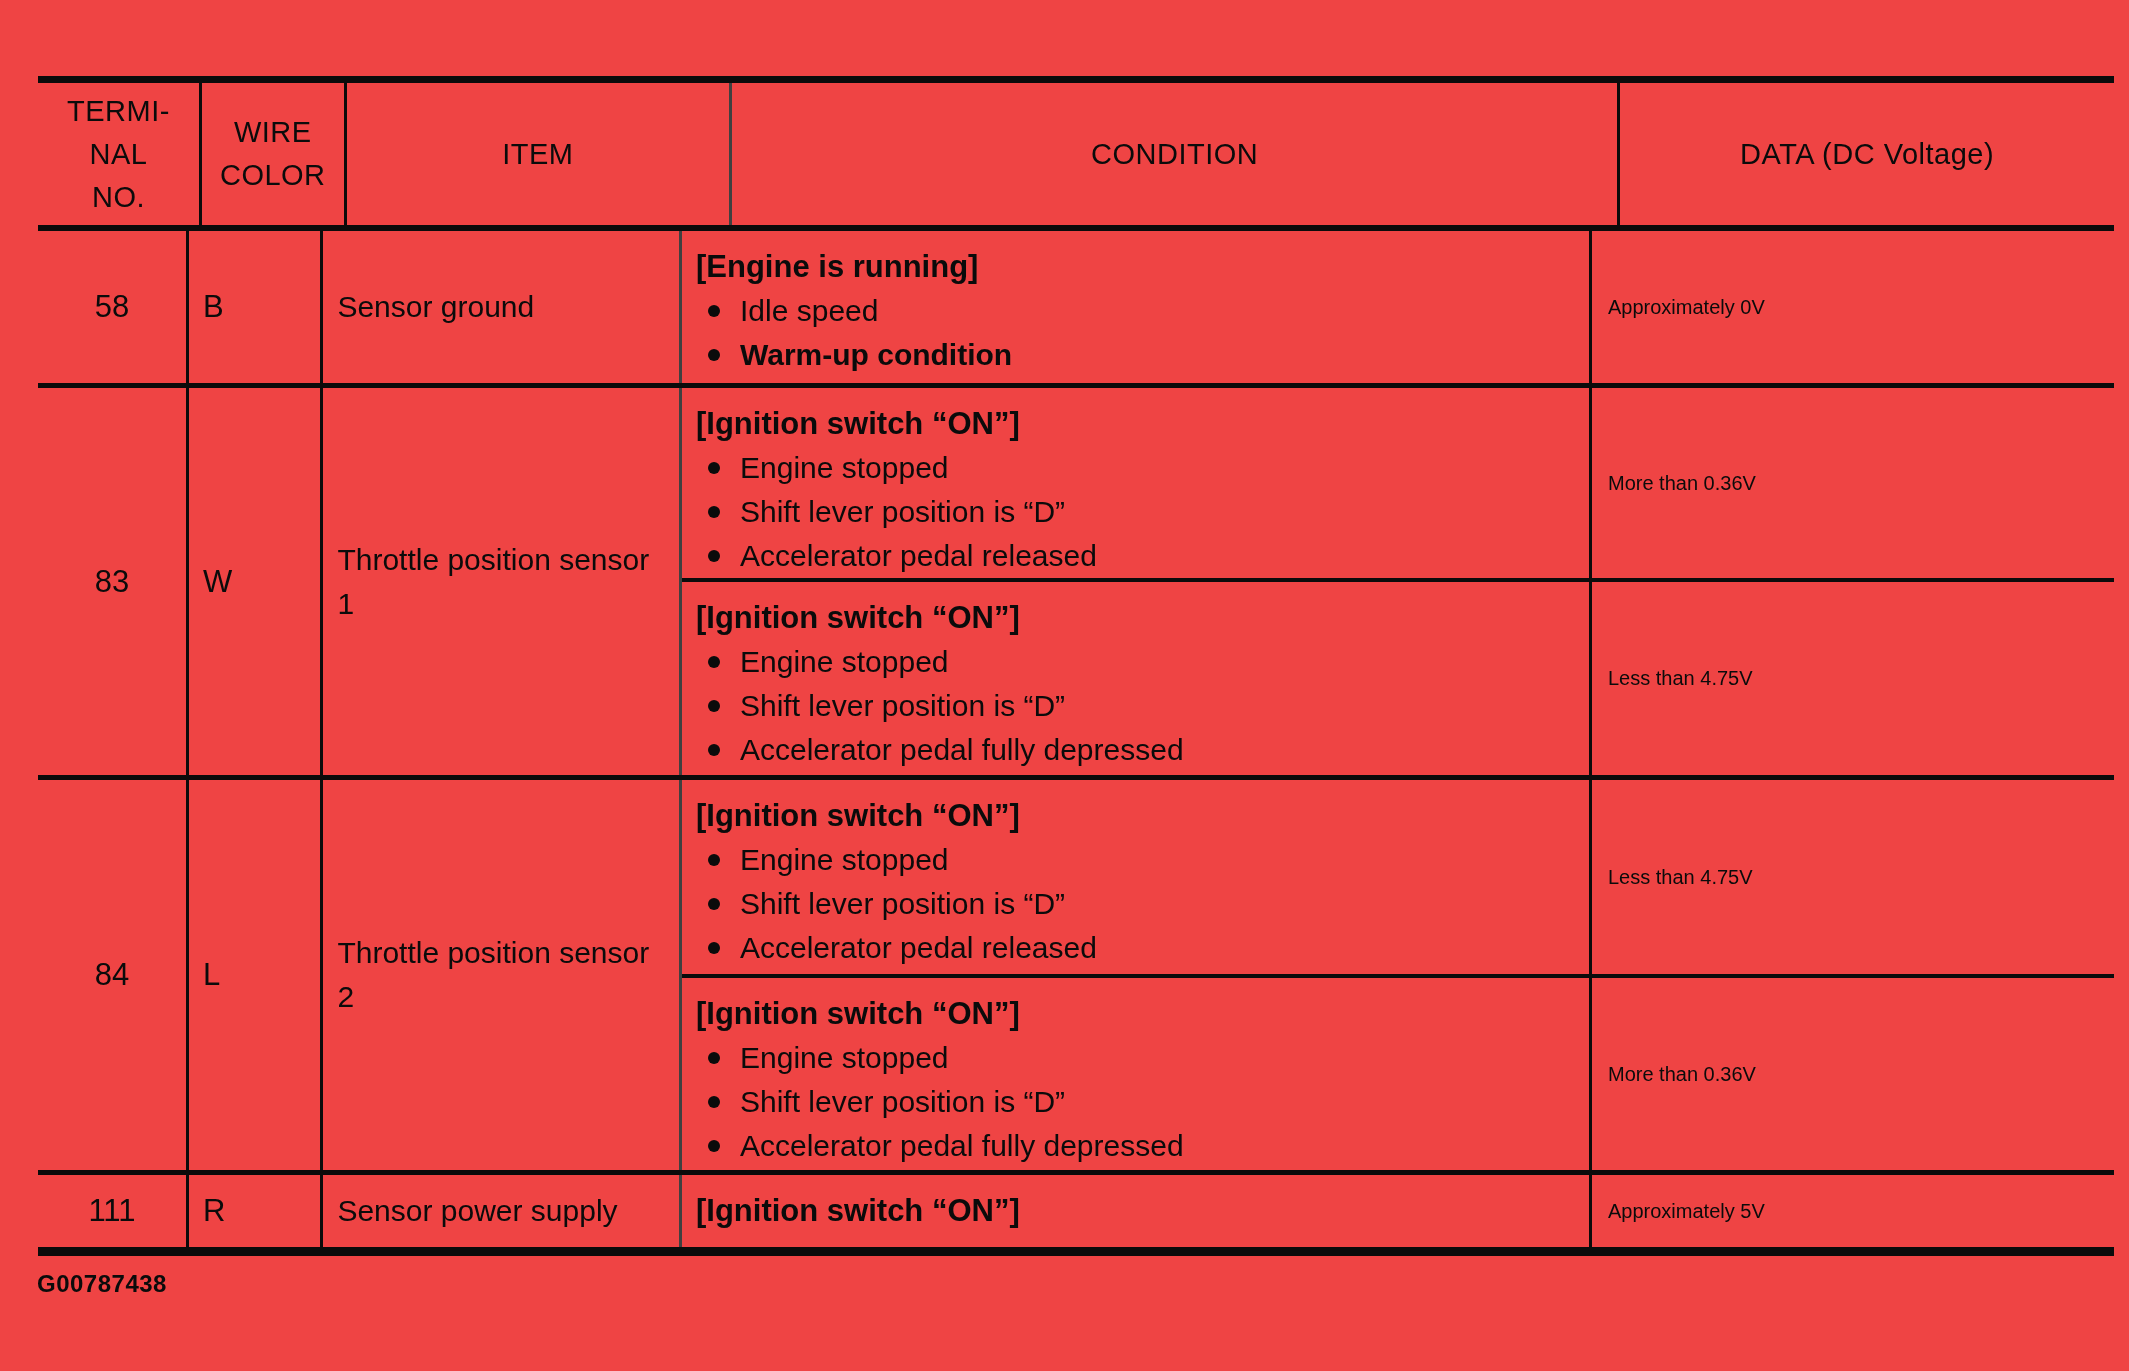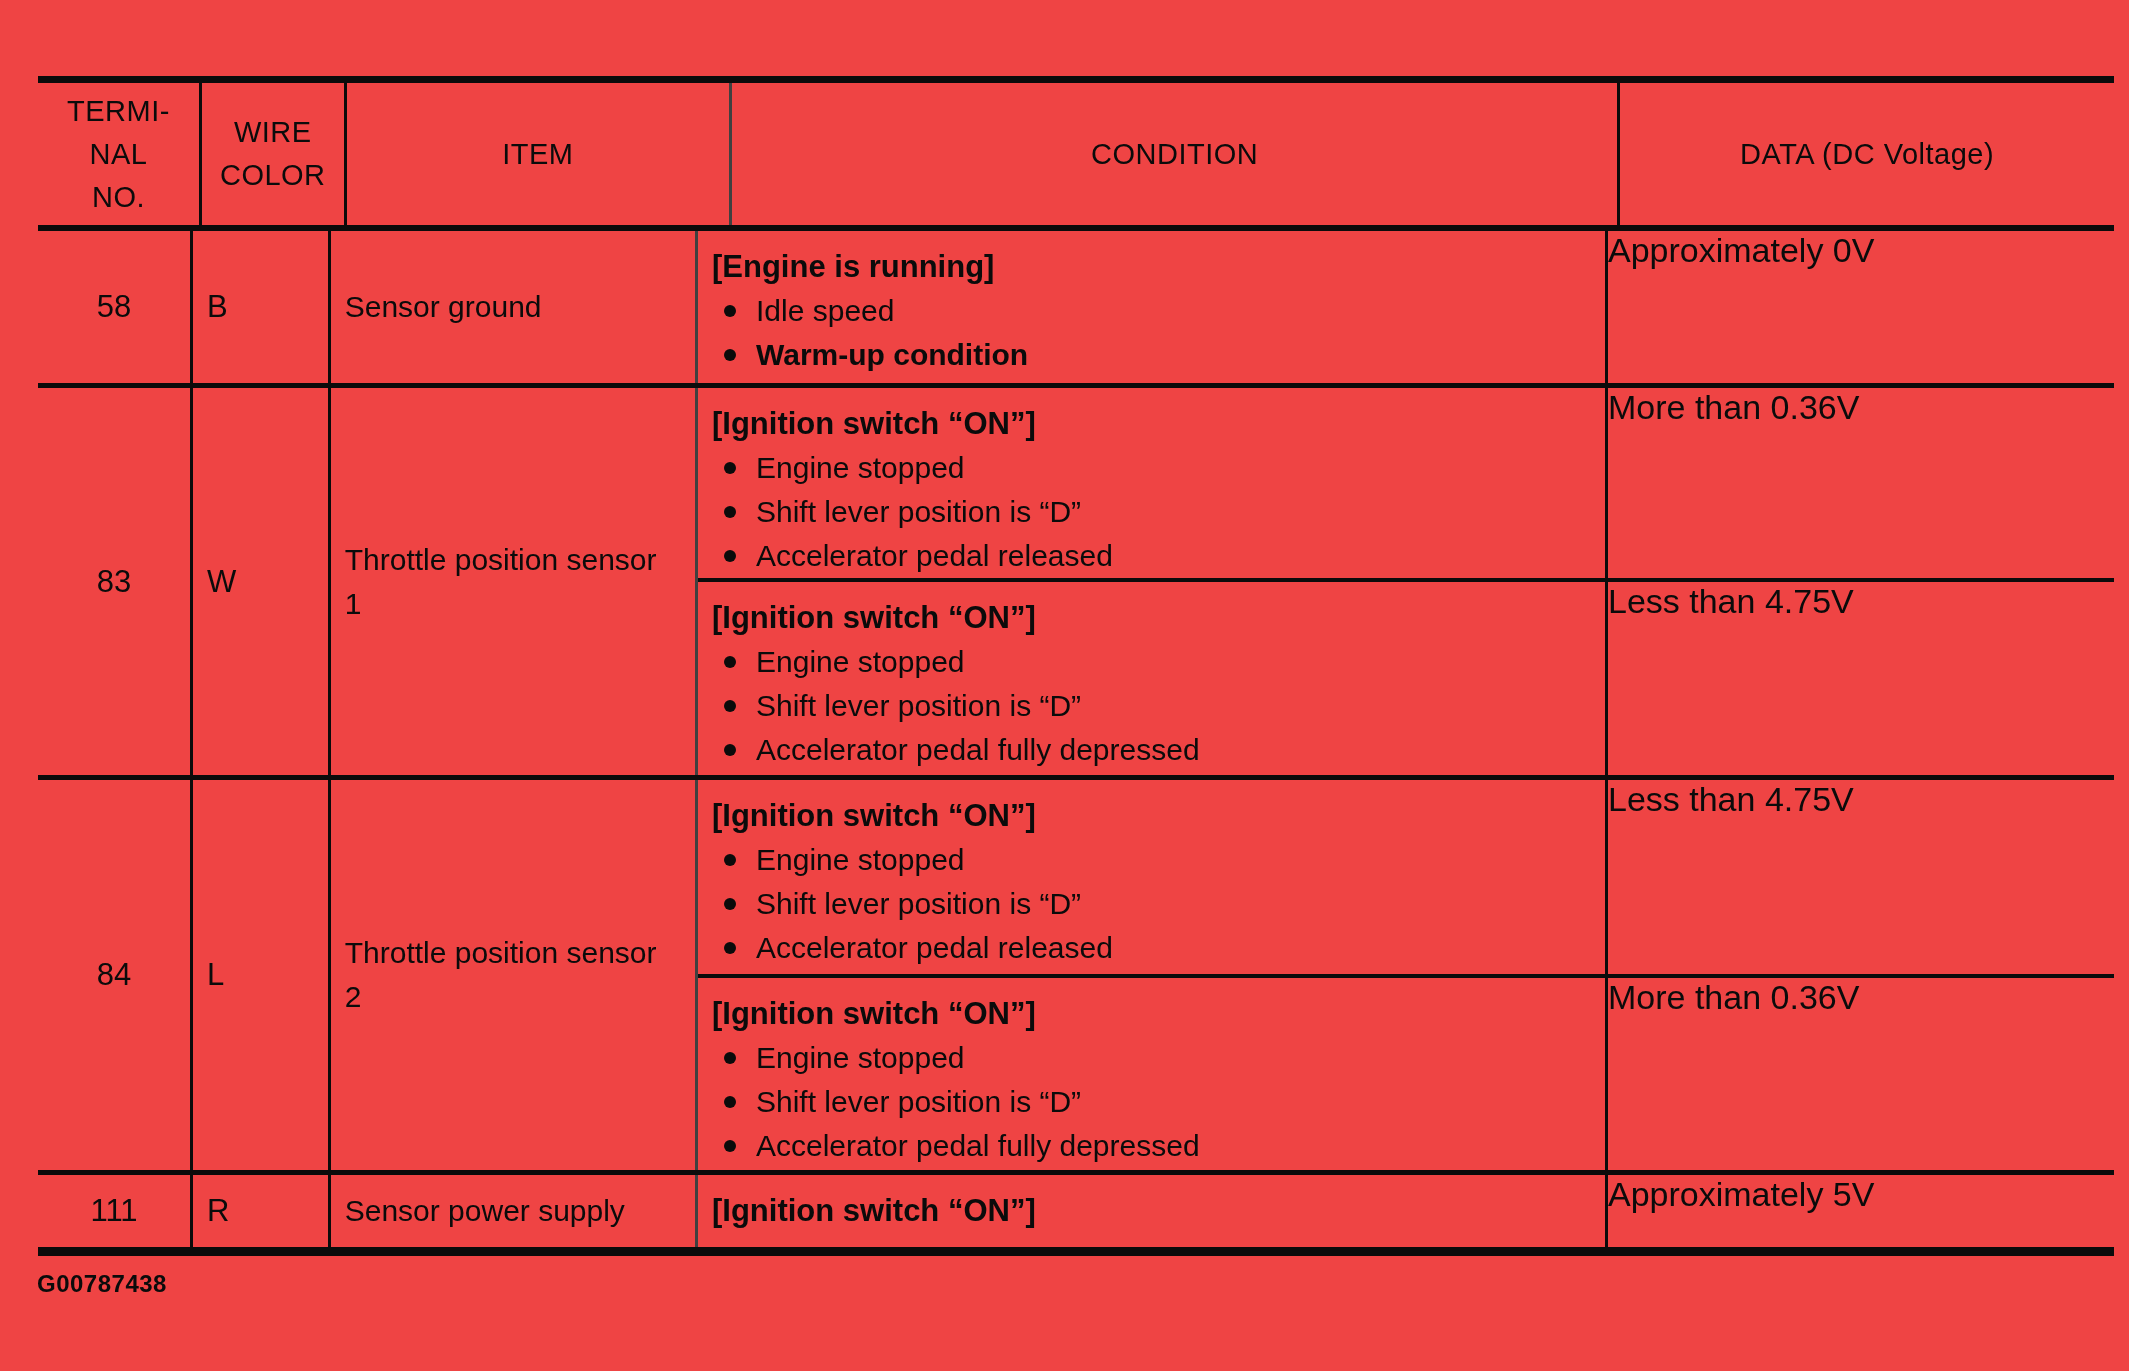--- a/index.html
+++ b/index.html
@@ -45,36 +45,36 @@
     display:flex; align-items:center;
     padding-left:14px; font-size:31px;
   }
   .item {
     display:flex; align-items:center;
     padding-left:14px; padding-right:26px;
     font-size:30px; line-height:44px;
   }
 
   .subcol { flex:1; display:flex; flex-direction:column; }
-  .subrow { display:flex; width:100%; flex:1; }
+  .subrow { display:flex; width:100%; flex:1;gap:16px; }
   .subrow.split { border-bottom:4px solid #0b0b0b; }
 
   .cond { padding:14px 10px 0 14px; font-size:30px; }
   .cond.vcenter { display:flex; align-items:center; padding-top:0; }
   .cline { display:flex; align-items:center; height:44px; white-space:nowrap; }
   .bold { font-weight:bold; }
   .cond-header { font-size:31px; }
   .dot {
     width:12px; height:12px; border-radius:50%;
     background:#0b0b0b; margin:0 20px 0 12px; flex:none;
   }
 
   .data {
-    display:flex; align-items:flex-start;
-    font-size:34px; white-space:nowrap;
+    display:flex; align-items:center;
+    font-size:20px; white-space:nowrap;
   }
 
   .fig-id {
     position:absolute; left:37px; top:1270px;
     font-size:24px; font-weight:bold; letter-spacing:0.5px;
   }
 
   
   .h-r58  { height:157px; }
   .h-r83  { height:392px; }

